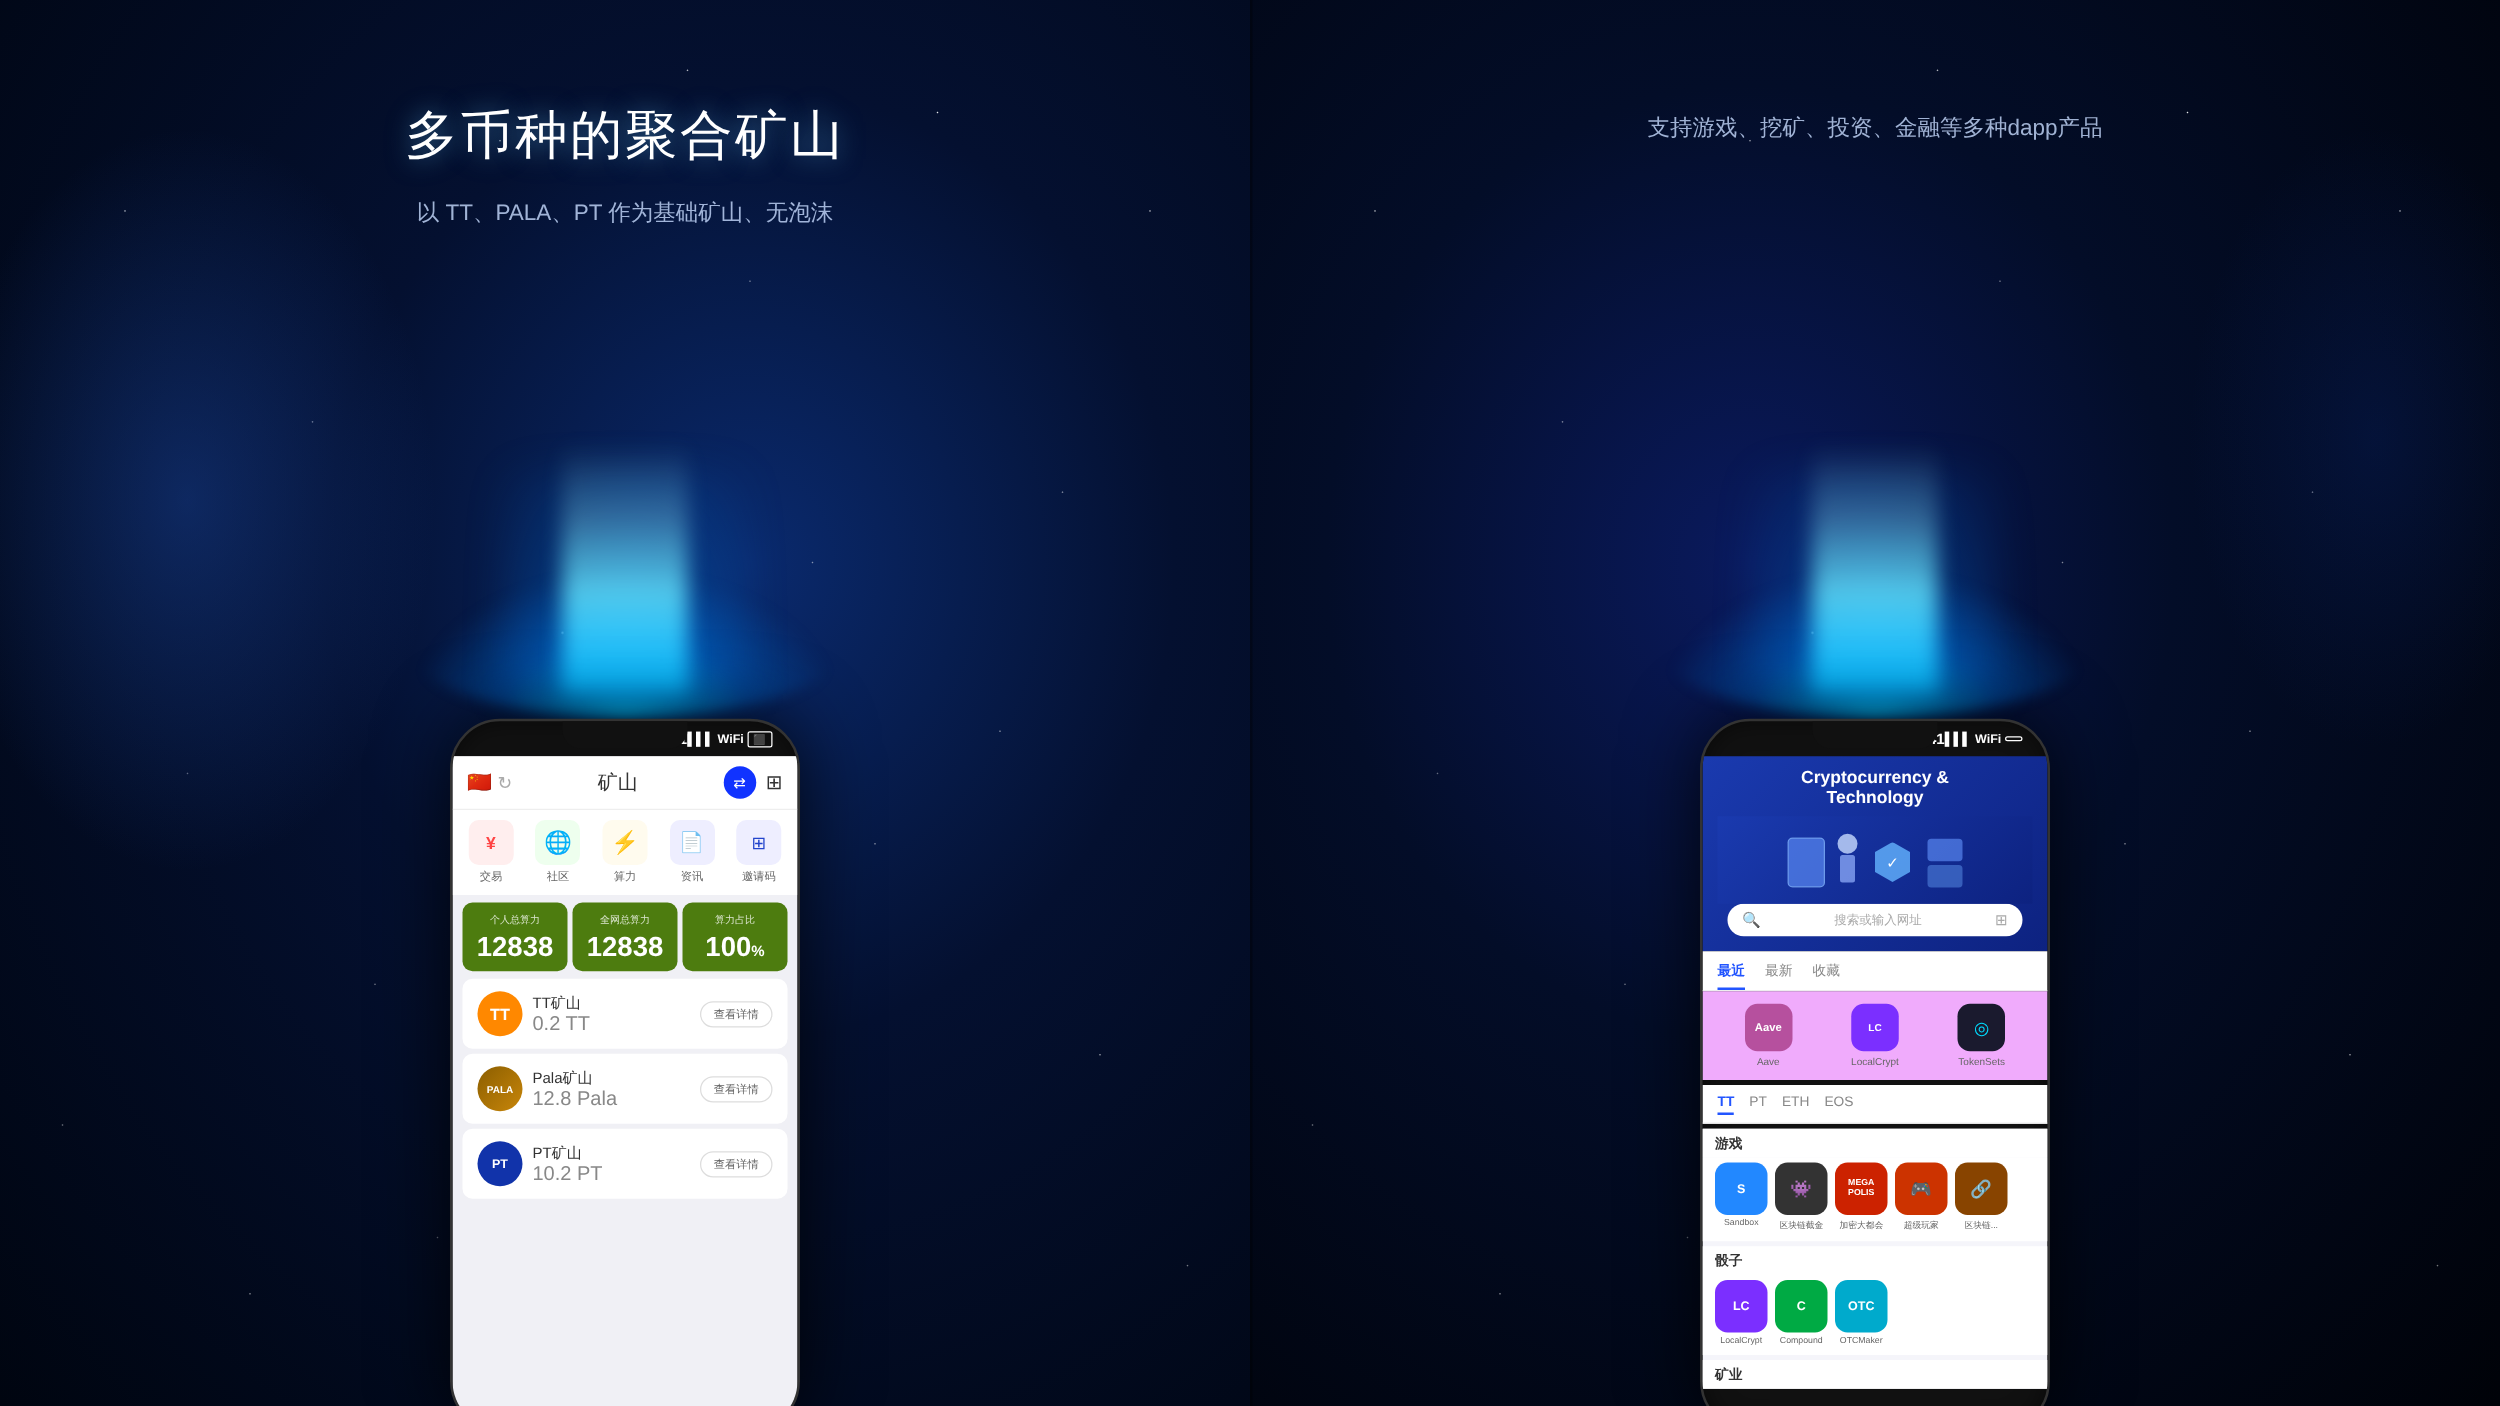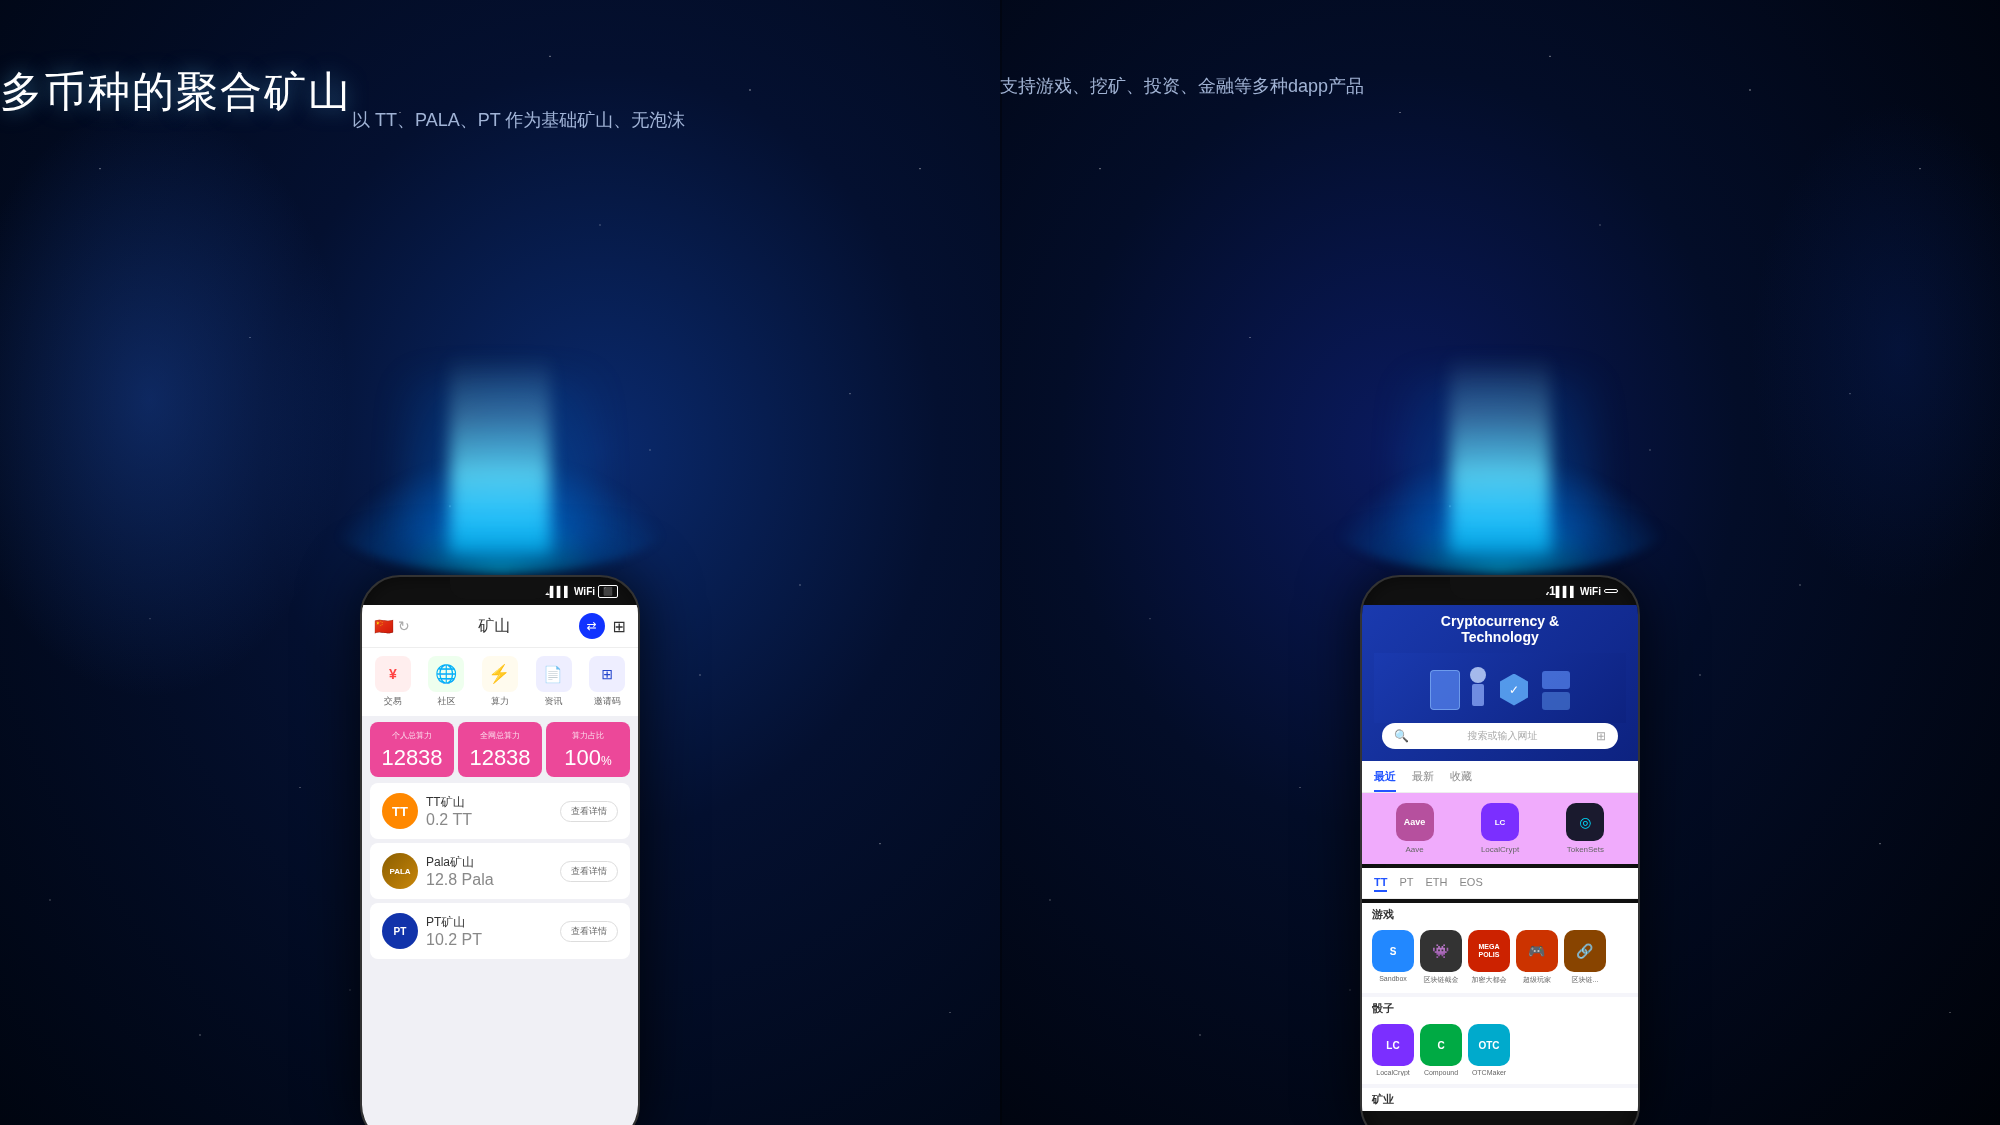--- a/index.html
+++ b/index.html
@@ -75,24 +75,24 @@
       height: 500px;
       background: radial-gradient(ellipse, rgba(10, 40, 120, 0.3) 0%, transparent 70%);
       pointer-events: none;
     }
 
     
     .panel-content {
       position: relative;
       z-index: 10;
       display: flex;
-      flex-direction: row;
-      align-items: flex-end;
+      flex-direction: column;
+      align-items: center;
       width: 100%;
-      padding-top: 64px;
+      padding-top: 80px;
     }
 
     .panel-title {
       color: white;
       font-size: 42px;
       font-weight: 300;
       letter-spacing: 2px;
       margin-bottom: 12px;
       text-shadow: 0 0 20px rgba(100, 200, 255, 0.5);
     }
@@ -221,36 +221,36 @@
     
     .stats-grid {
       display: flex;
       gap: 4px;
       padding: 0 8px;
       margin-bottom: 6px;
     }
 
     .stat-card {
       flex: 1;
-      background: #ec4899;
+      background: #4d7c0f;
       border-radius: 8px;
       padding: 8px 6px;
       color: white;
       text-align: center;
     }
 
     .stat-label {
       font-size: 8px;
       opacity: 0.8;
       margin-bottom: 6px;
     }
 
     .stat-value {
       font-size: 22px;
-      font-weight: 400;
+      font-weight: 700;
       line-height: 1;
     }
 
     .stat-unit {
       font-size: 12px;
     }
 
     
     .mining-item {
       background: white;

